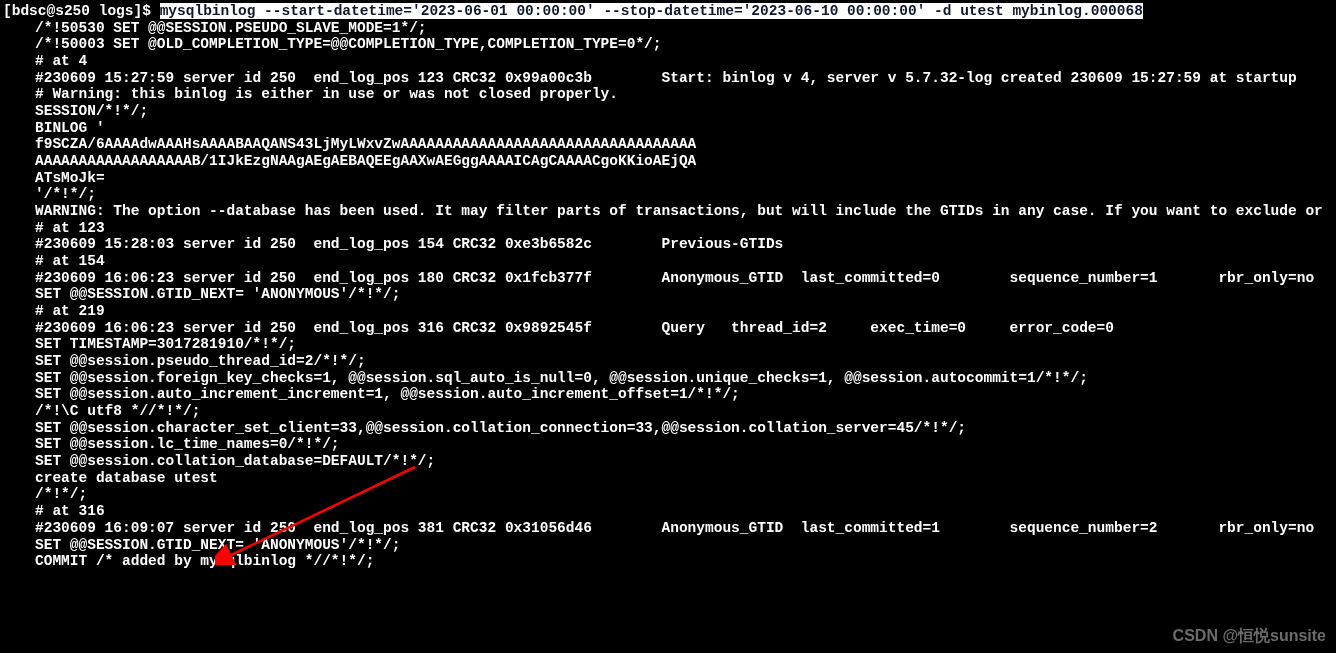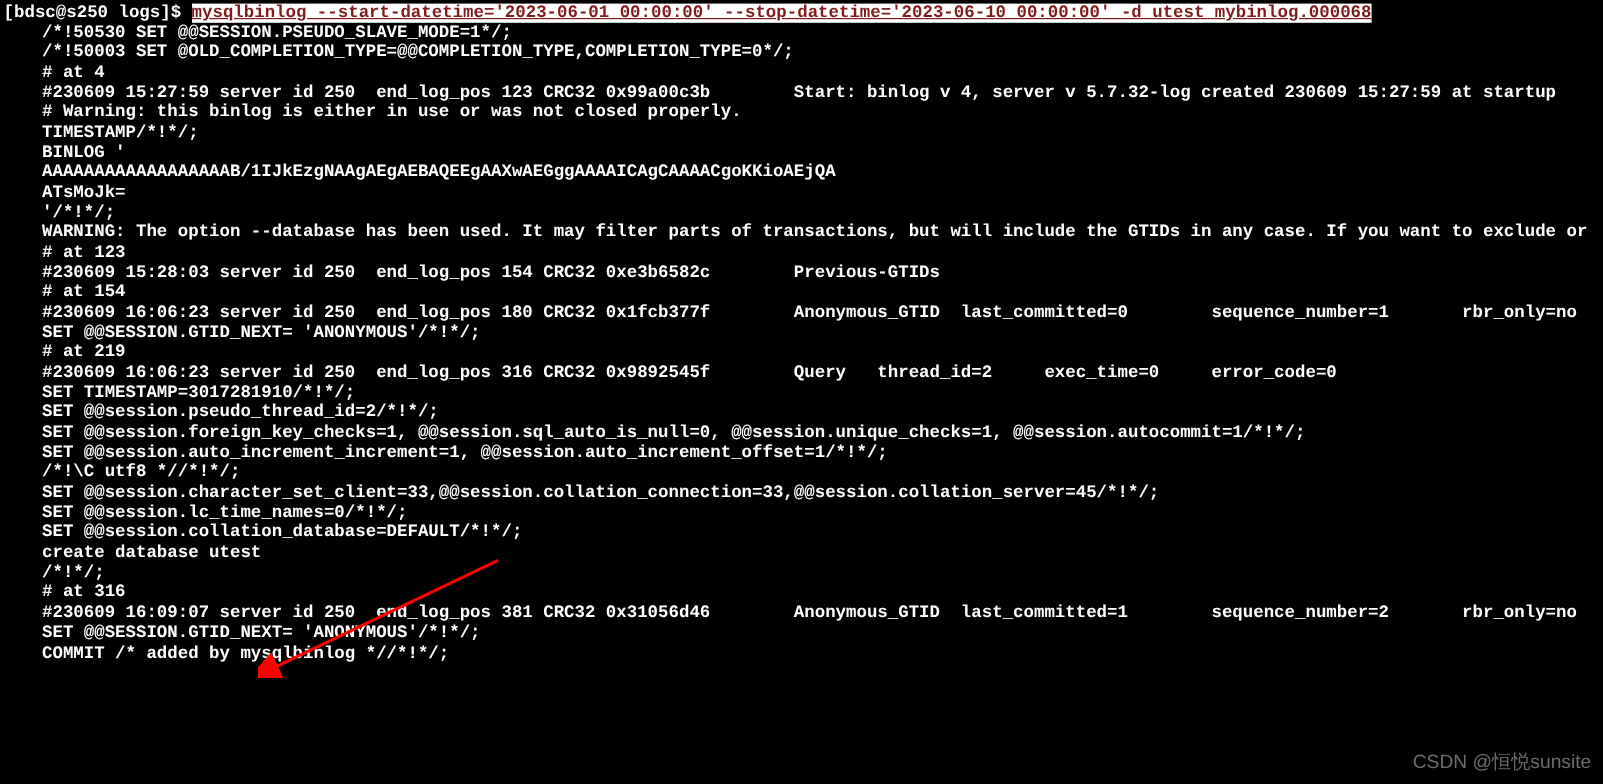--- a/index.html
+++ b/index.html
@@ -27,53 +27,53 @@
     }
     .prompt-line {
       display: inline;
     }
     .prompt-text {
       color: #ffffff;
       font-family: Liberation Mono, monospace;
     }
     .command-text {
       background-color: #ffffff;
-      color: #7f1d1d;
-      text-decoration: underline;
+      color: #0f172a;
     }
     .arrow-annotation {
       position: absolute;
       left: 215px;
       top: 465px;
       pointer-events: none;
     }
     .watermark {
       position: absolute;
       right: 10px;
       bottom: 8px;
       color: #6b6b6b;
       font-size: 16px;
       font-family: Arial, sans-serif;
-      font-weight: normal;
+      font-weight: bold;
     }
   </style>
 </head>
 <body>
 
 <div>
   <span class="prompt-line">
     <span class="prompt-text">[bdsc@s250 logs]$ </span><span class="command-text">mysqlbinlog --start-datetime='2023-06-01 00:00:00' --stop-datetime='2023-06-10 00:00:00' -d utest mybinlog.000068</span>
   </span>
   <span class="terminal-line">/*!50530 SET @@SESSION.PSEUDO_SLAVE_MODE=1*/;</span>
   <span class="terminal-line">/*!50003 SET @OLD_COMPLETION_TYPE=@@COMPLETION_TYPE,COMPLETION_TYPE=0*/;</span>
   <span class="terminal-line"># at 4</span>
   <span class="terminal-line">#230609 15:27:59 server id 250  end_log_pos 123 CRC32 0x99a00c3b        Start: binlog v 4, server v 5.7.32-log created 230609 15:27:59 at startup</span>
   <span class="terminal-line"># Warning: this binlog is either in use or was not closed properly.</span>
-  <span class="terminal-line">TIMESTAMP/*!*/;</span>
+  <span class="terminal-line">SESSION/*!*/;</span>
   <span class="terminal-line">BINLOG '</span>
+  <span class="terminal-line">f9SCZA/6AAAAdwAAAHsAAAABAAQANS43LjMyLWxvZwAAAAAAAAAAAAAAAAAAAAAAAAAAAAAAAAAA</span>
   <span class="terminal-line">AAAAAAAAAAAAAAAAAAB/1IJkEzgNAAgAEgAEBAQEEgAAXwAEGggAAAAICAgCAAAACgoKKioAEjQA</span>
   <span class="terminal-line">ATsMoJk=</span>
   <span class="terminal-line">'/*!*/;</span>
   <span class="terminal-line">WARNING: The option --database has been used. It may filter parts of transactions, but will include the GTIDs in any case. If you want to exclude or</span>
   <span class="terminal-line"># at 123</span>
   <span class="terminal-line">#230609 15:28:03 server id 250  end_log_pos 154 CRC32 0xe3b6582c        Previous-GTIDs</span>
   <span class="terminal-line"># at 154</span>
   <span class="terminal-line">#230609 16:06:23 server id 250  end_log_pos 180 CRC32 0x1fcb377f        Anonymous_GTID  last_committed=0        sequence_number=1       rbr_only=no</span>
   <span class="terminal-line">SET @@SESSION.GTID_NEXT= 'ANONYMOUS'/*!*/;</span>
   <span class="terminal-line"># at 219</span>

